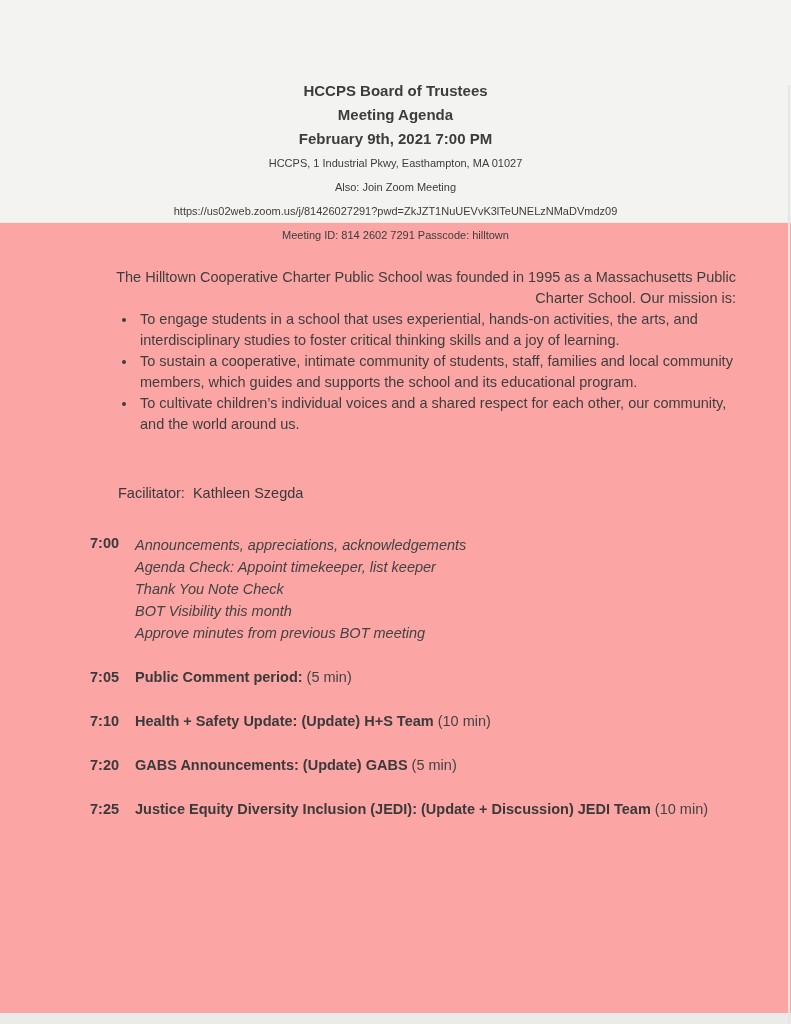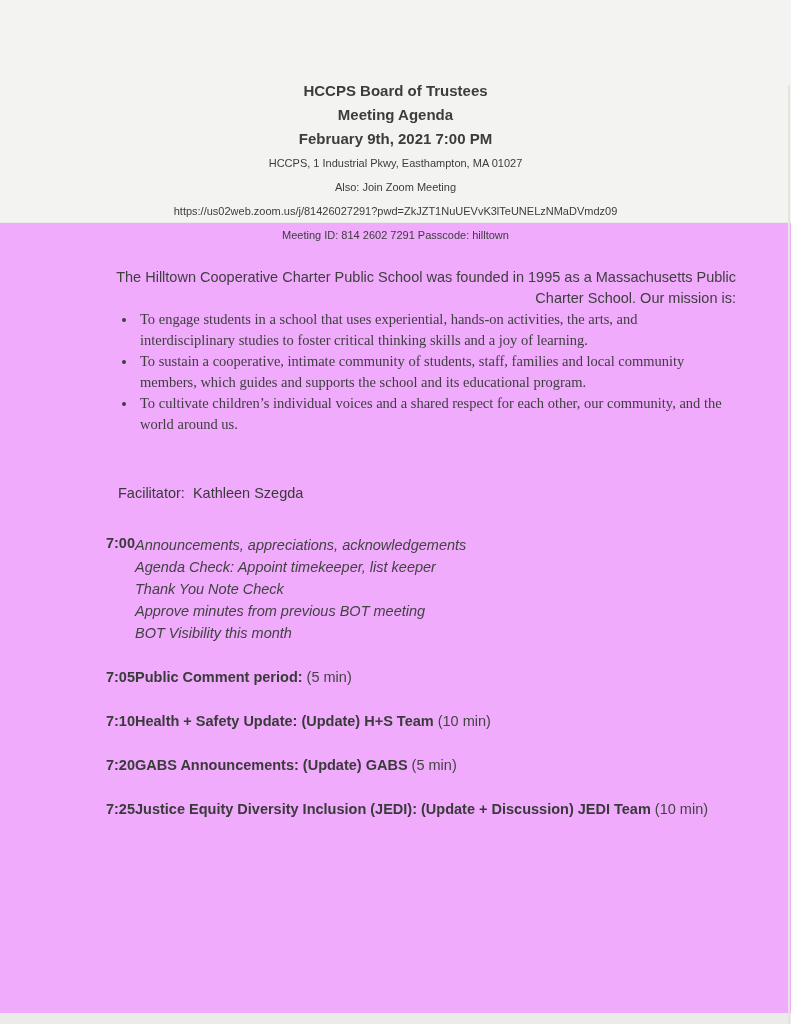--- a/index.html
+++ b/index.html
@@ -4,21 +4,21 @@
 <style>
   html, body {
     margin: 0;
     padding: 0;
     background: #ffffff;
   }
   .page {
     position: relative;
     width: 791px;
     height: 1024px;
-    background: #f0abfc;
+    background: #fca5a5;
     overflow: hidden;
     font-family: "Liberation Sans", sans-serif;
     font-size: 14.5px;
     line-height: 21px;
     color: #3e3e3e;
     -webkit-font-smoothing: antialiased;
   }
   
   .scan-band-top {
     position: absolute;
@@ -70,21 +70,20 @@
     margin: 0;
     text-align: right;
   }
   .intro ul {
     margin: 0;
     padding-left: 47px;
   }
   .intro li {
     margin: 0;
     padding-left: 3px;
-    font-family: Liberation Serif, serif;
   }
   
   .facilitator {
     margin: 48px 0 0 118px;
     font-weight: 400;
     color: #3a3a3a;
   }
   .facilitator .name { margin-left: 8px; }
   
   .agenda {
@@ -95,21 +94,20 @@
     display: flex;
     margin-top: 23px;
   }
   .agenda-item.first {
     margin-top: 29px;
   }
   .agenda-time {
     flex: 0 0 45px;
     font-weight: 700;
     color: #3a3a3a;
-    text-align: right;
   }
   .agenda-body { flex: 1; }
   .agenda-title {
     font-weight: 700;
     color: #3a3a3a;
   }
   .agenda-duration {
     font-weight: 400;
     color: #434343;
   }
@@ -156,22 +154,22 @@
 
     <section class="agenda">
 
       <div class="agenda-item first">
         <div class="agenda-time">7:00</div>
         <div class="agenda-body">
           <div class="subitems">
             <div>Announcements, appreciations, acknowledgements</div>
             <div>Agenda Check: Appoint timekeeper, list keeper</div>
             <div>Thank You Note Check</div>
+            <div>BOT Visibility this month</div>
             <div>Approve minutes from previous BOT meeting</div>
-            <div>BOT Visibility this month</div>
           </div>
         </div>
       </div>
 
       <div class="agenda-item">
         <div class="agenda-time">7:05</div>
         <div class="agenda-body">
           <span class="agenda-title">Public Comment period:</span>
           <span class="agenda-duration">(5 min)</span>
         </div>

